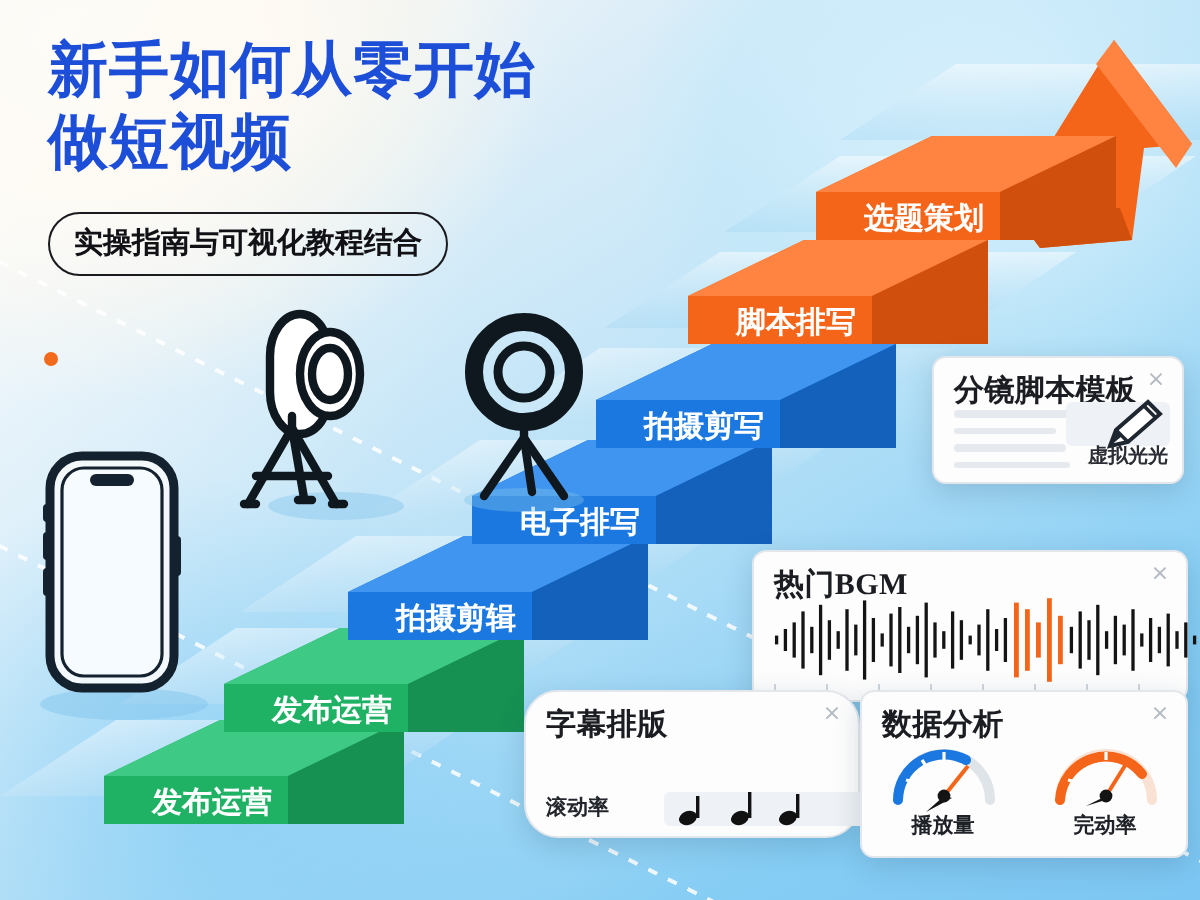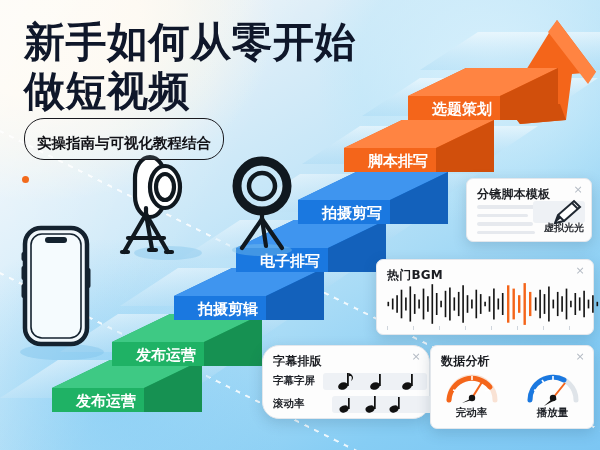--- a/index.html
+++ b/index.html
@@ -32,64 +32,64 @@
   .diag{
     position:absolute;left:-20px;top:120px;width:760px;height:2px;
     background:repeating-linear-gradient(90deg, rgba(255,255,255,.85) 0 5px, rgba(255,255,255,0) 5px 11px);
     transform:rotate(26.5deg);transform-origin:0 0;
   }
   .diag.d2{top:262px;}
 
   
   .head{position:absolute;left:24px;top:18px;width:330px;}
   .title-line{
-    font-weight:800;font-size:41px;line-height:1.20;color:#0f172a;
+    font-weight:800;font-size:30px;line-height:1.20;color:#1d4ed8;
     letter-spacing:.5px;white-space:nowrap;
   }
   .subtitle-pill{
-    display:inline-block;margin-top:2px;
-    padding:15px 12px 6px;border:1.6px solid #1a1a1f;border-radius:20px;
+    display:inline-block;margin-top:16px;
+    padding:5px 12px 6px;border:1.6px solid #1a1a1f;border-radius:20px;
     font-size:14.5px;font-weight:700;color:#111116;white-space:nowrap;
     background:rgba(255,255,255,0.10);
   }
 
   
   .dev-label{position:absolute;left:22px;top:176px;display:flex;align-items:center;gap:7px;}
   .dev-dot{width:7px;height:7px;border-radius:50%;background:#f26a1b;flex:none;}
   .dev-text{font-size:14.5px;font-weight:700;color:#17181d;}
 
   
   .stairs{position:absolute;left:0;top:0;width:600px;height:450px;}
 
   
   .panel{
     position:absolute;background:#fdfdfd;border:1px solid #e3e7ec;border-radius:7px;
     box-shadow:0 4px 14px rgba(30,60,90,.18);
   }
   .panel-title{
-    font-size:12px;font-weight:800;color:#1b1d22;
-    position:absolute;left:10px;top:7px;white-space:nowrap;letter-spacing:.2px;
+    font-size:15px;font-weight:800;color:#1b1d22;
+    position:absolute;left:10px;top:7px;white-space:nowrap;letter-spacing:.2px;font-family:Liberation Serif, serif;
   }
   .panel-close{
     position:absolute;right:8px;top:6px;width:10px;height:10px;
     color:#b3bac3;font-size:11px;line-height:10px;text-align:center;cursor:default;
   }
 
   
   #p-story{left:466px;top:178px;width:124px;height:62px;}
   #p-story .lines{position:absolute;left:10px;top:26px;width:58px;}
   #p-story .ln{height:3.5px;background:#e6e9ee;border-radius:2px;margin-bottom:5px;}
   #p-story .ln:nth-child(2){width:88%}
   #p-story .ln:nth-child(3){width:96%}
   #p-story .pbox{position:absolute;right:6px;top:22px;width:52px;height:22px;background:#eef1f5;border-radius:3px;}
   #p-story .pencil{position:absolute;right:8px;top:20px;}
   #p-story .plabel{position:absolute;right:7px;bottom:6px;font-size:10px;font-weight:700;color:#2a2d33;}
 
   
-  #p-bgm{left:376px;top:259px;width:216px;height:74px;}
+  #p-bgm{left:376px;top:275px;width:216px;height:74px;}
   #p-bgm .wavebox{position:absolute;left:8px;top:22px;right:8px;height:44px;}
   #p-bgm .ticks{position:absolute;left:10px;right:10px;bottom:4px;height:4px;
     background:repeating-linear-gradient(90deg,#cfd5dc 0 1px,transparent 1px 26px);}
 
   
   #p-typo{left:262px;top:345px;width:166px;height:72px;border-radius:17px;}
   #p-typo .row{position:absolute;left:10px;height:22px;display:flex;align-items:center;gap:6px;}
   #p-typo .row.r1{top:24px;}
   #p-typo .row.r2{top:47px;gap:15px;}
   #p-typo .rlab{font-size:10.5px;font-weight:700;color:#22252b;width:44px;white-space:nowrap;}
@@ -337,36 +337,20 @@
           <line x1="197" y1="19" x2="197" y2="21"></line>
       </g>
     </svg>
     <div class="ticks"></div>
   </div>
 
   <div class="panel" id="p-typo">
     <div class="panel-title">字幕排版</div>
     <div class="panel-close">×</div>
 
-    <div class="row r1">
-      <span class="rlab">字幕字屏</span>
-      <span class="rbar">
-        <svg class="notes" viewBox="0 0 104 21">
-          <g fill="#111">
-            <ellipse cx="20" cy="15" rx="5" ry="3.6" transform="rotate(-20 20 15)"></ellipse>
-            <rect x="24" y="2" width="1.8" height="13"></rect>
-            <path d="M25.8,2 C31,4 31,8 28,10 C30,6 28,4 25.8,5.5 Z"></path>
-            <ellipse cx="52" cy="15" rx="5" ry="3.6" transform="rotate(-20 52 15)"></ellipse>
-            <rect x="56" y="3" width="1.8" height="12"></rect>
-            <ellipse cx="84" cy="15" rx="5" ry="3.6" transform="rotate(-20 84 15)"></ellipse>
-            <rect x="88" y="3" width="1.8" height="12"></rect>
-          </g>
-        </svg>
-      </span>
-    </div>
 
     <div class="row r2">
       <span class="rlab">滚动率</span>
       <span class="rbar">
         <svg class="notes" viewBox="0 0 104 21">
           <g fill="#111">
             <ellipse cx="12" cy="15" rx="4.6" ry="3.4" transform="rotate(-20 12 15)"></ellipse>
             <rect x="16" y="4" width="1.7" height="11"></rect>
             <ellipse cx="38" cy="15" rx="4.6" ry="3.4" transform="rotate(-20 38 15)"></ellipse>
             <rect x="42" y="2" width="1.7" height="13"></rect>
@@ -379,47 +363,47 @@
     </div>
   </div>
 
   <div class="panel" id="p-stats">
     <div class="panel-title">数据分析</div>
     <div class="panel-close">×</div>
     <div class="gauges">
 
       <div class="g">
         <svg width="58" height="40" viewBox="0 0 58 40">
+          <path d="M6,34 A23,23 0 1 1 52,34" fill="none" stroke="#dfe4e9" stroke-width="5" stroke-linecap="round"></path>
+          <path d="M6,34 A23,23 0 0 1 40,14" fill="none" stroke="#1a78e0" stroke-width="5" stroke-linecap="round"></path>
+          <g stroke="#ffffff" stroke-width="1.6">
+            <line x1="10" y1="24" x2="14" y2="25"></line>
+            <line x1="18" y1="14" x2="20" y2="17"></line>
+            <line x1="29" y1="10" x2="29" y2="14"></line>
+          </g>
+          <line x1="29" y1="32" x2="41" y2="17" stroke="#f4651a" stroke-width="2"></line>
+          <path d="M29,32 L20,40 L33,33 Z" fill="#141414"></path>
+          <circle cx="29" cy="32" r="3.2" fill="#141414"></circle>
+        </svg>
+        <div class="glab">播放量</div>
+      </div>
+
+      <div class="g">
+        <svg width="58" height="40" viewBox="0 0 58 40">
           <path d="M6,34 A23,23 0 1 1 52,34" fill="none" stroke="#f9e2d4" stroke-width="5" stroke-linecap="round"></path>
           <path d="M6,34 A23,23 0 0 1 47,21" fill="none" stroke="#f4651a" stroke-width="5" stroke-linecap="round"></path>
           <g stroke="#ffffff" stroke-width="1.6">
             <line x1="10" y1="24" x2="14" y2="25"></line>
             <line x1="29" y1="10" x2="29" y2="14"></line>
             <line x1="46" y1="24" x2="42" y2="25"></line>
           </g>
           <line x1="29" y1="32" x2="39" y2="16" stroke="#f4651a" stroke-width="2"></line>
           <path d="M29,32 L19,37 L32,33 Z" fill="#141414"></path>
           <circle cx="29" cy="32" r="3.2" fill="#141414"></circle>
         </svg>
         <div class="glab">完动率</div>
       </div>
 
-      <div class="g">
-        <svg width="58" height="40" viewBox="0 0 58 40">
-          <path d="M6,34 A23,23 0 1 1 52,34" fill="none" stroke="#dfe4e9" stroke-width="5" stroke-linecap="round"></path>
-          <path d="M6,34 A23,23 0 0 1 40,14" fill="none" stroke="#1a78e0" stroke-width="5" stroke-linecap="round"></path>
-          <g stroke="#ffffff" stroke-width="1.6">
-            <line x1="10" y1="24" x2="14" y2="25"></line>
-            <line x1="18" y1="14" x2="20" y2="17"></line>
-            <line x1="29" y1="10" x2="29" y2="14"></line>
-          </g>
-          <line x1="29" y1="32" x2="41" y2="17" stroke="#f4651a" stroke-width="2"></line>
-          <path d="M29,32 L20,40 L33,33 Z" fill="#141414"></path>
-          <circle cx="29" cy="32" r="3.2" fill="#141414"></circle>
-        </svg>
-        <div class="glab">播放量</div>
-      </div>
-
     </div>
   </div>
 
 
 </div>
 
 </body></html>

